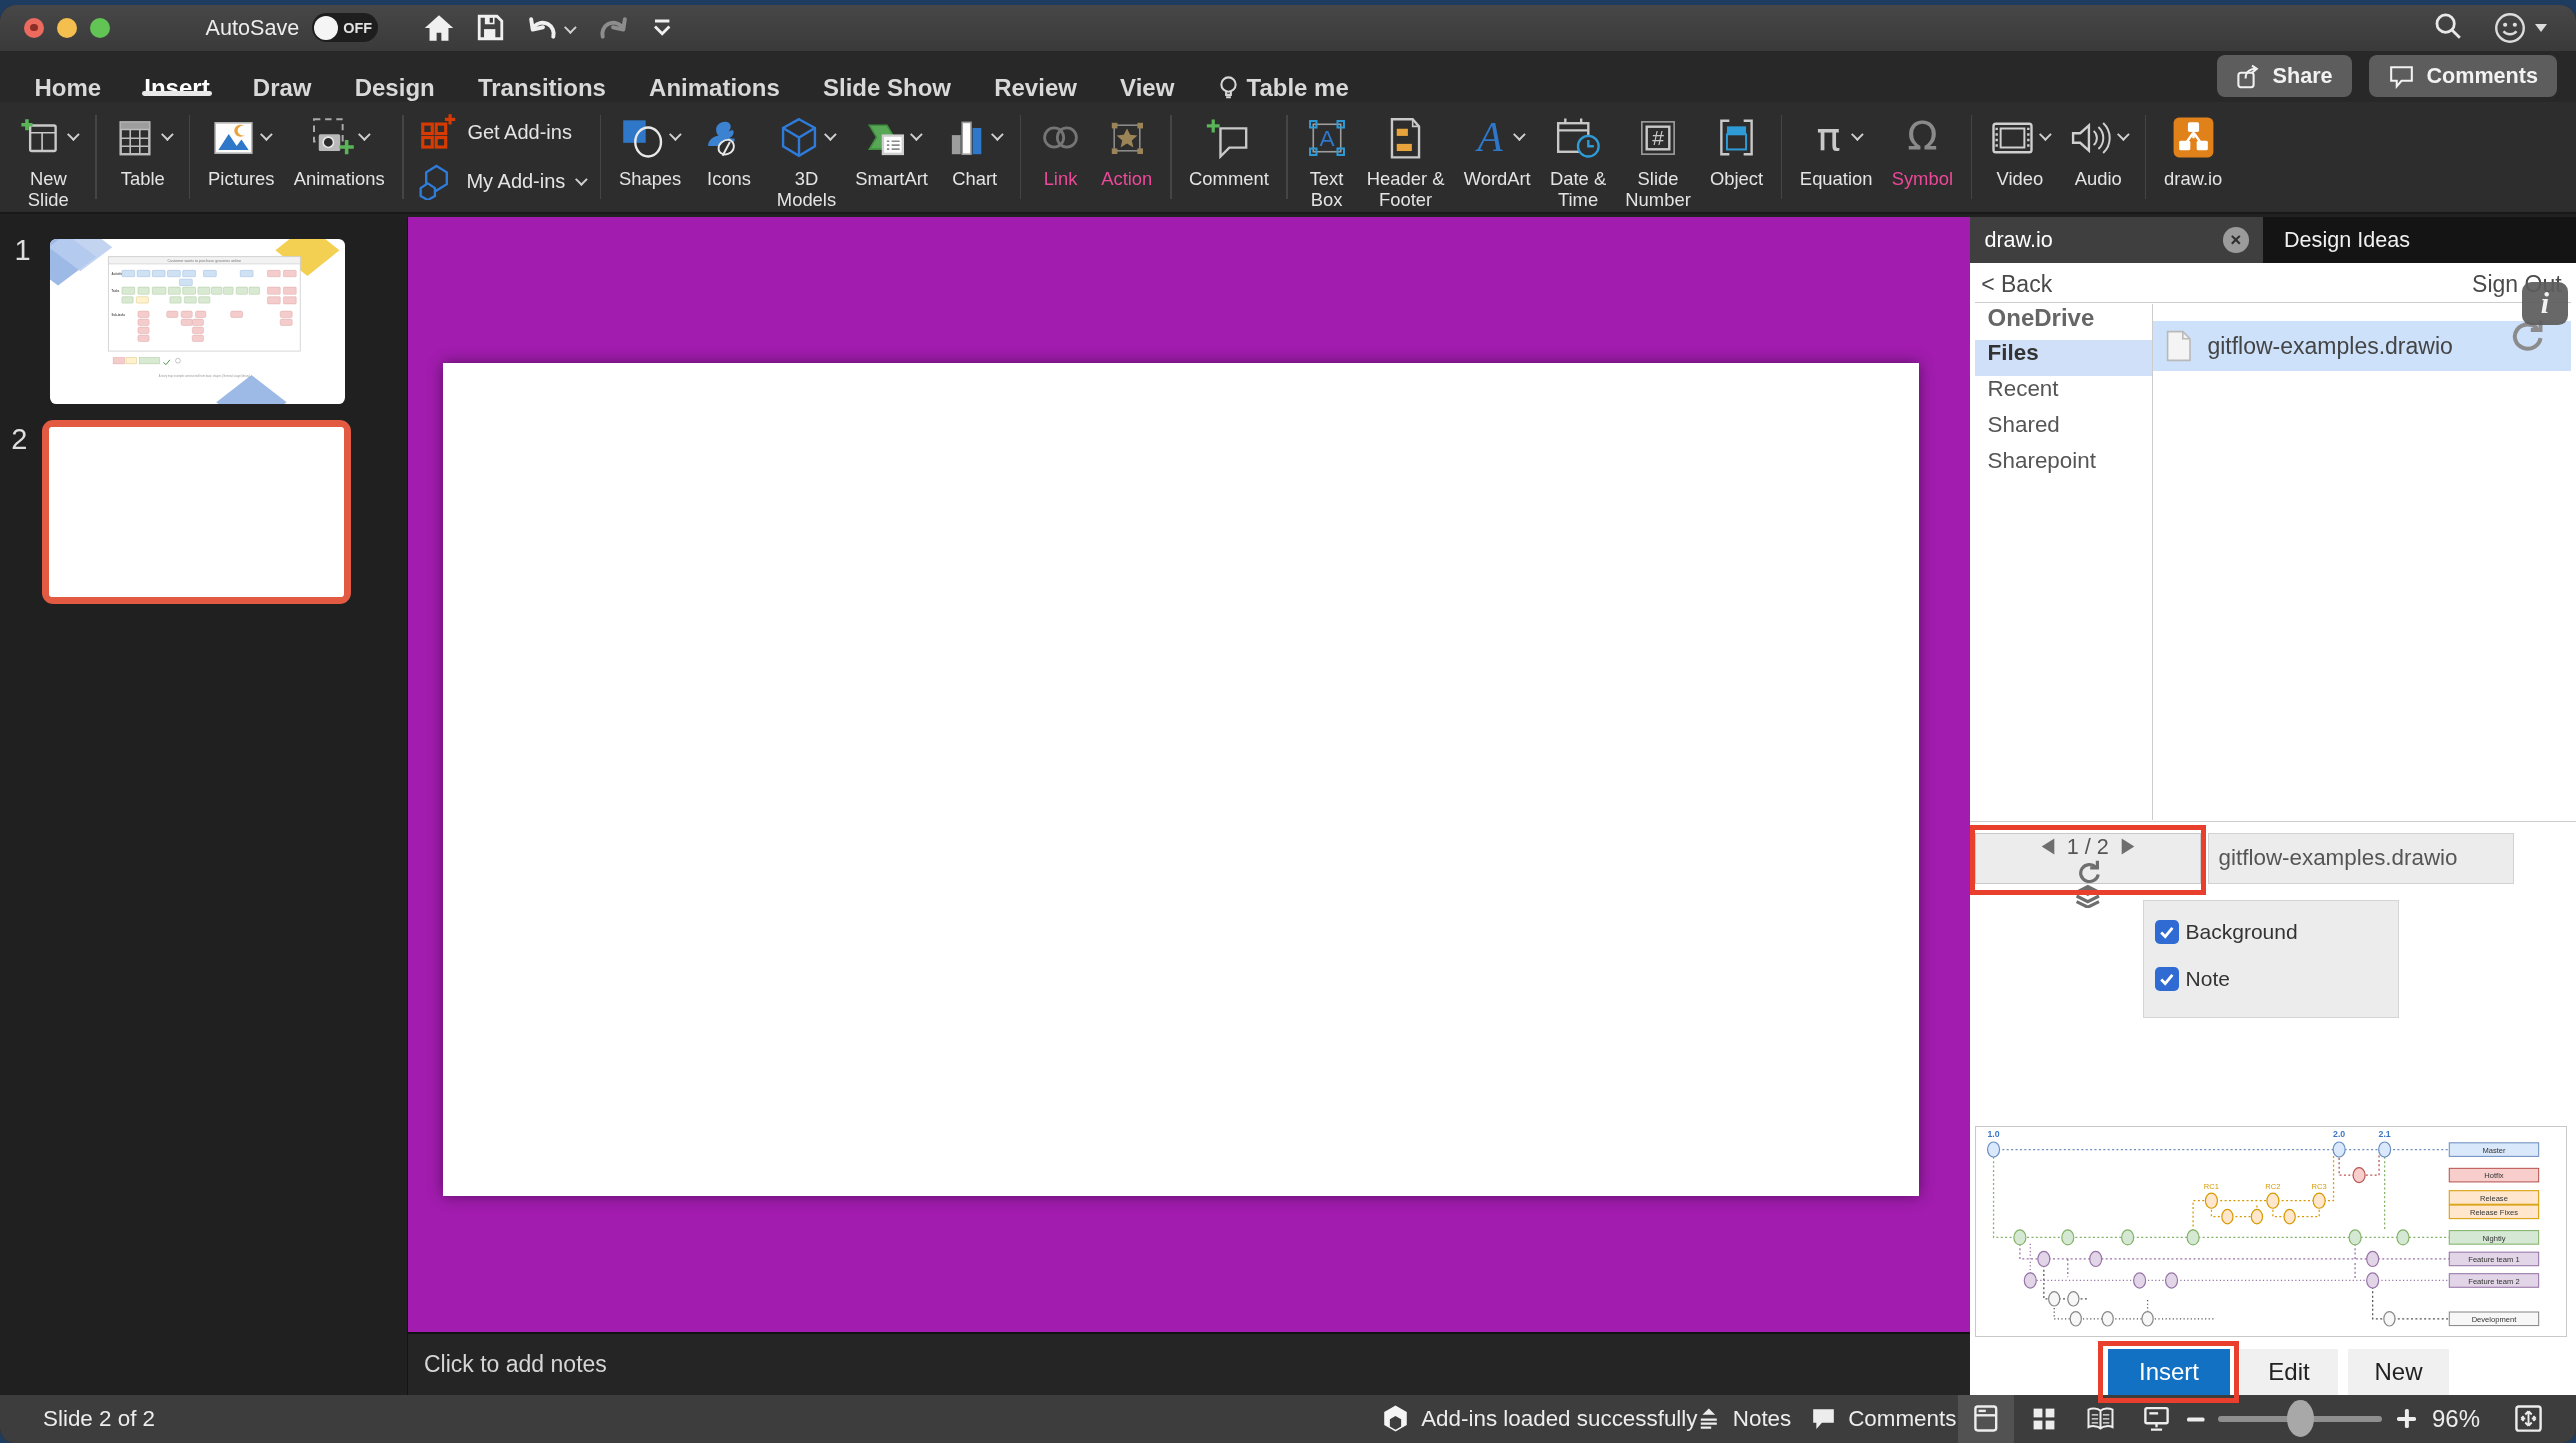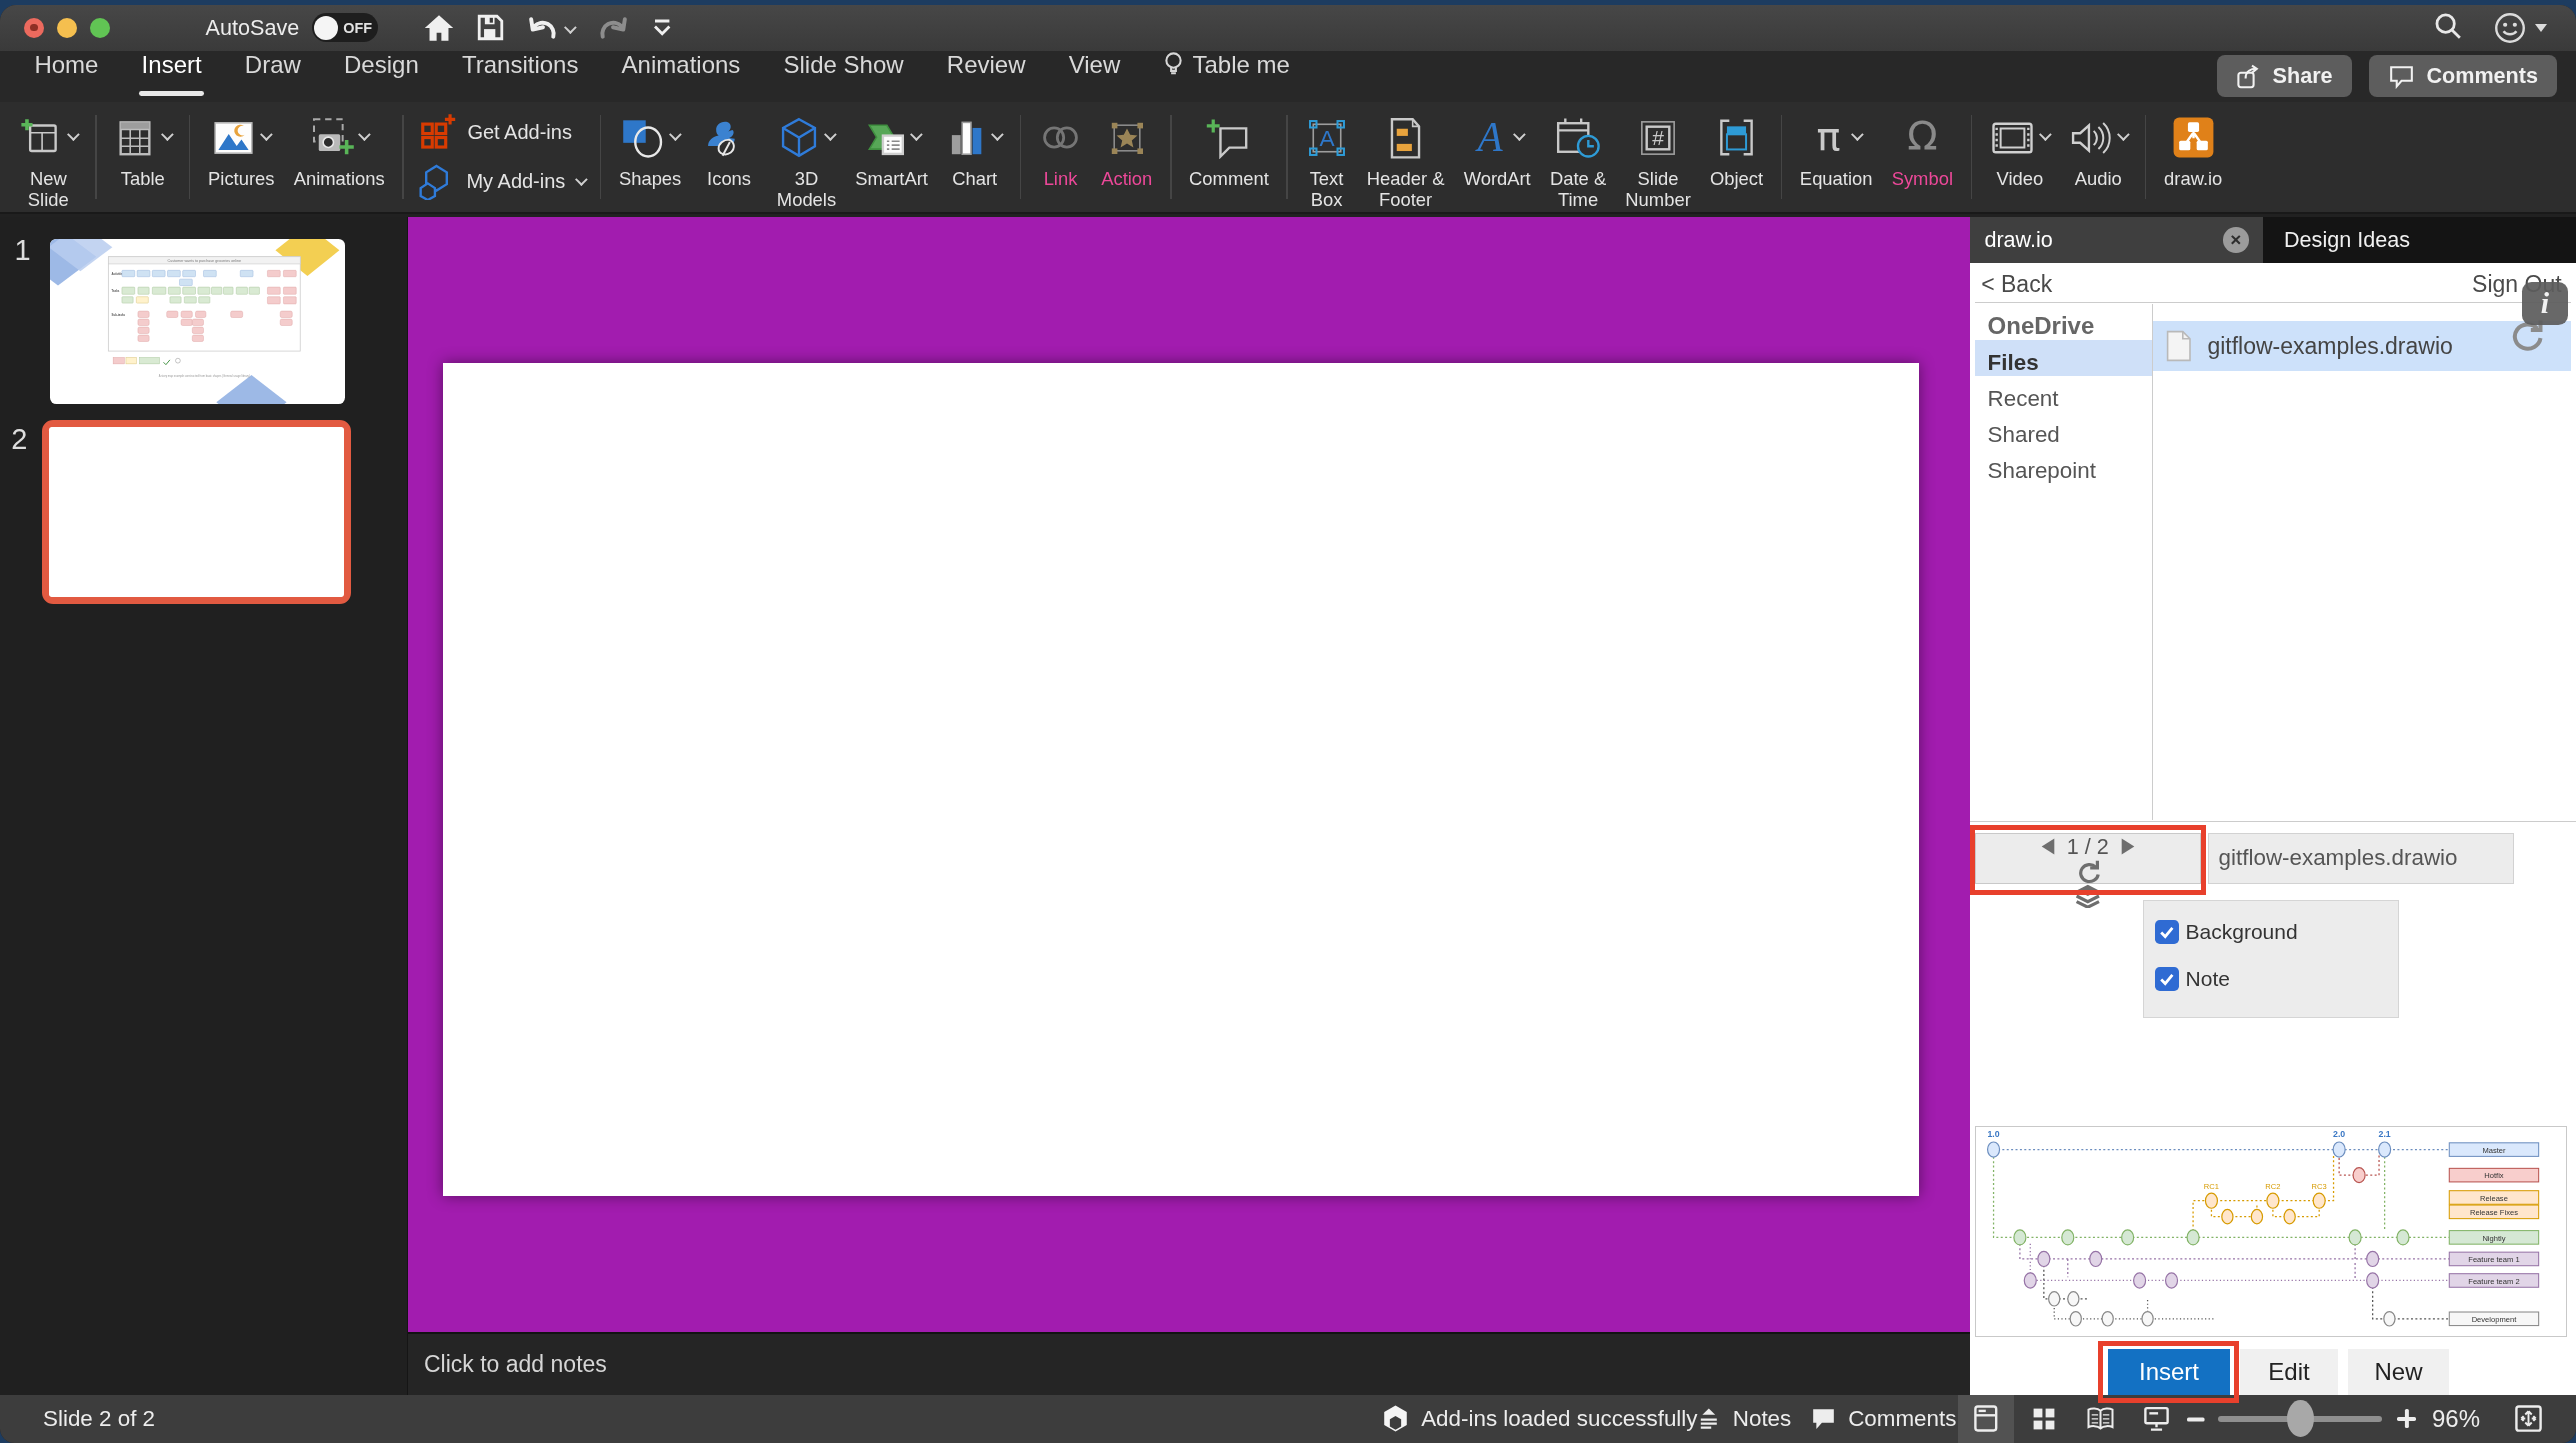--- a/index.html
+++ b/index.html
@@ -16,21 +16,21 @@
   .toggle { margin-left:12.8px; width:66px; height:29px; border-radius:14.4px; background:#1e1e1e; display:flex; align-items:center; }
   .knob { width:24px; height:24px; border-radius:50%; background:#f5f5f5; margin-left:2.4px; }
   .toggle span { color:#e3e3e3; font-size:14.4px; font-weight:bold; margin-left:4.8px; }
   .tb-ic { display:flex; align-items:center; justify-content:center; margin-left:21px; }
   .title { position:absolute; left:0; right:0; text-align:center; color:#f5f5f5; font-size:25px; font-weight:bold; pointer-events:none; }
   .tb-right { position:absolute; right:29px; display:flex; align-items:center; gap:30px; }
   .tri-down { width:0; height:0; border-left:6.4px solid transparent; border-right:6.4px solid transparent; border-top:8px solid #dcdcdc; }
 
   
   .tabrow { position:relative; height:51px; background:#282828; display:flex; align-items:center; padding-left:12.8px; }
-  .tab { position:relative; color:#d9d9d9; font-size:24px; padding:0 21.6px; height:100%; display:flex; align-items:flex-start; gap:8px; }
+  .tab { position:relative; color:#d9d9d9; font-size:24px; padding:0 21.6px; height:100%; display:flex; align-items:flex-end; gap:8px;font-weight:bold; }
   .tab.active { color:#ffffff; }
   .tab.active::after { content:""; position:absolute; left:19px; right:19px; bottom:5.6px; height:4.8px; border-radius:2.4px; background:#e8e8e8; }
   .tabrow-right { position:absolute; right:19px; display:flex; gap:17.6px; }
   .pill-btn { background:#5d5d5d; border-radius:8px; height:42px; padding:0 19px; display:flex; align-items:center; gap:11.2px; color:#f2f2f2; font-size:21.6px; font-weight:bold; }
 
   
   .ribbon { height:112px; background:#2d2d2d; border-bottom:2.4px solid #191919; display:flex; align-items:stretch; padding-left:8px; }
   .grp { display:flex; align-items:flex-start; padding:6.4px 1.6px; }
   .vdiv { width:1.6px; background:#454545; margin:12.8px 6.4px; }
   .rb { display:flex; flex-direction:column; align-items:center; padding:3.2px 9.6px 1.6px; }
@@ -59,21 +59,21 @@
   .ptab1 { width:293px; background:#3f3f3f; color:#fff; font-size:21.6px; display:flex; align-items:center; padding:0 14.4px; justify-content:space-between; }
   .pclose { width:25.6px; height:25.6px; border-radius:50%; background:#9b9b9b; color:#2e2e2e; font-size:19px; display:flex; align-items:center; justify-content:center; font-weight:bold; }
   .ptab2 { flex:1; color:#f0f0f0; font-size:21.6px; display:flex; align-items:center; padding-left:21px; }
   .pbody { flex:1; position:relative; color:#555; }
   .pback { position:absolute; top:8px; left:11.2px; font-size:23px; color:#4a4a4a; }
   .psignout { position:absolute; top:8px; right:14.4px; font-size:23px; color:#4a4a4a; }
   .info-btn { position:absolute; top:19px; right:8px; width:46px; height:43px; border-radius:9.6px; background:rgba(92,92,92,.93); color:#f2f2f2; display:flex; align-items:center; justify-content:center; font-family:"Liberation Serif", serif; font-style:italic; font-weight:bold; font-size:30px; z-index:5; }
   .info-refresh { position:absolute; top:51px; right:29px; z-index:4; }
   .topline { position:absolute; top:39px; left:4.8px; right:4.8px; border-top:1.6px solid #cccccc; }
   .sidebar { position:absolute; top:41px; left:4.8px; width:178px; }
-  .side-item { height:36px; display:flex; align-items:flex-end; padding-left:12.8px; font-size:22.4px; color:#555; }
+  .side-item { height:36px; display:flex; align-items:flex-start; padding-left:12.8px; font-size:22.4px; color:#555; }
   .side-item.hdr { font-weight:bold; color:#666; font-size:24px; }
   .side-item.sel { background:#cfe0f8; color:#333; font-weight:bold; }
   .flist { position:absolute; top:41px; left:182px; right:4.8px; bottom:0; border-left:1.6px solid #cccccc; height:516px; }
   .sel-label { padding:21px 0 0 12.8px; font-size:24px; color:#555; }
   .file-row { margin-top:17.6px; height:50px; background:#cde1fa; display:flex; align-items:center; gap:16px; padding-left:12.8px; font-size:23px; color:#444; }
   .ptoolbar-line { position:absolute; top:558px; left:0; right:0; border-top:1.6px solid #cccccc; }
   .navseg { position:absolute; top:570px; left:4.8px; width:226px; height:51px; background:#ececec; border:1.6px solid #c9c9c9; display:flex; align-items:center;flex-direction:column; }
   .navseg .seg { display:flex; align-items:center; justify-content:center; gap:11.2px; height:100%; }
   .seg-div { width:1.6px; height:100%; background:#c9c9c9; }
   .pageind { font-size:21.6px; color:#555; }

